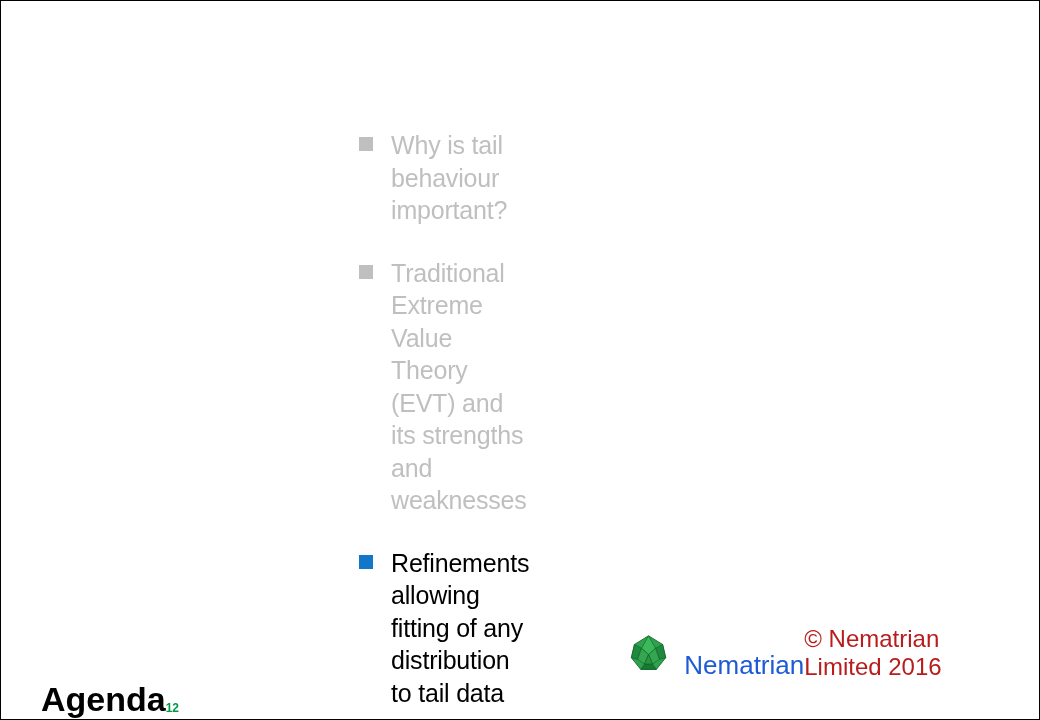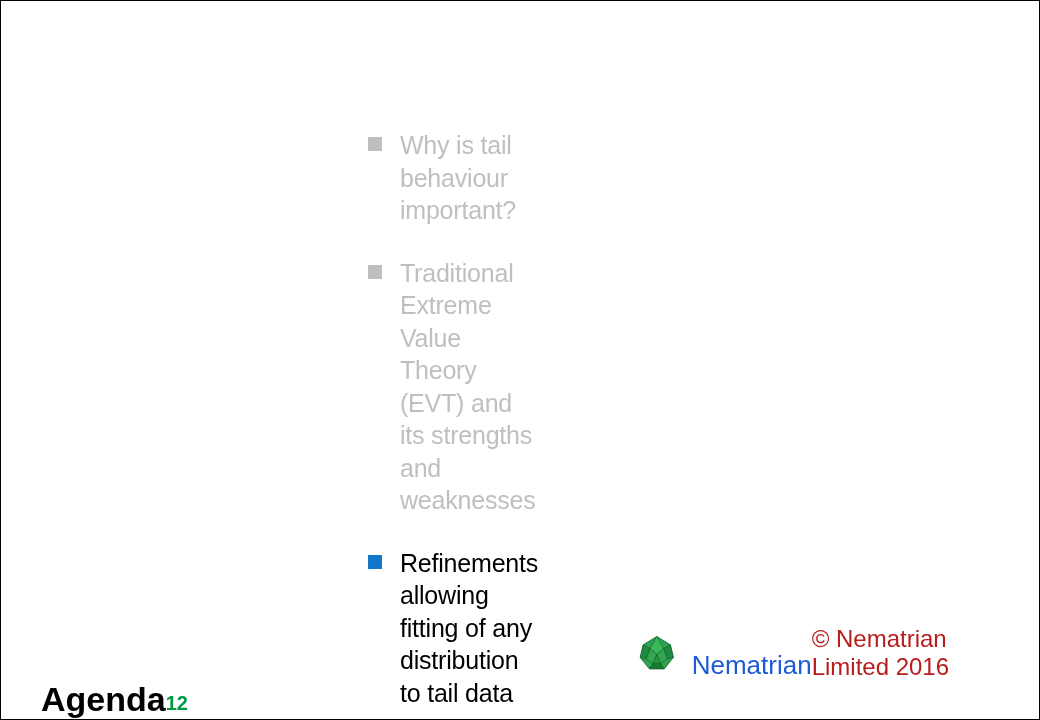--- a/index.html
+++ b/index.html
@@ -1,20 +1,20 @@
 <!DOCTYPE html>
 <html><head>
   <meta charset="utf-8">
   <style>
     * { margin: 0; padding: 0; box-sizing: border-box; }
     html, body { width: 1040px; height: 720px; overflow: hidden; font-family: Arial, Helvetica, sans-serif; background: #fff; }
     .slide { position: relative; width: 1040px; height: 720px; background: #fff; border: 1px solid #000; display: flex; }
     .header { display: flex; align-items: flex-end; padding: 30px 40px 0 40px; }
     .title { font-size: 34px; font-weight: bold; color: #000; flex: 1; }
-    .pagenum { font-size: 20px; font-weight: bold; color: #009943; padding-bottom: 4px; }
+    .pagenum { font-size: 12px; font-weight: bold; color: #009943; padding-bottom: 4px; }
     .hr { height: 4px; background: #1276c9; margin: 10px 40px 0 40px; }
     .content { flex: 1; padding: 100px 60px 0 60px; margin-top: 28px; }
     .bullet-row { display: flex; align-items: flex-start; margin-bottom: 30px; }
     .bullet { width: 14px; height: 14px; margin-top: 8px; margin-right: 18px; flex-shrink: 0; }
     .bullet-gray { background: #bfbfbf; }
     .bullet-blue { background: #1276c9; }
     .item-text { font-size: 25px; line-height: 1.3; letter-spacing: -0.2px; }
     .item-gray { color: #bfbfbf; }
     .item-black { color: #000; }
     .footer { display: flex; align-items: flex-end; padding: 0 40px 38px 40px; }

